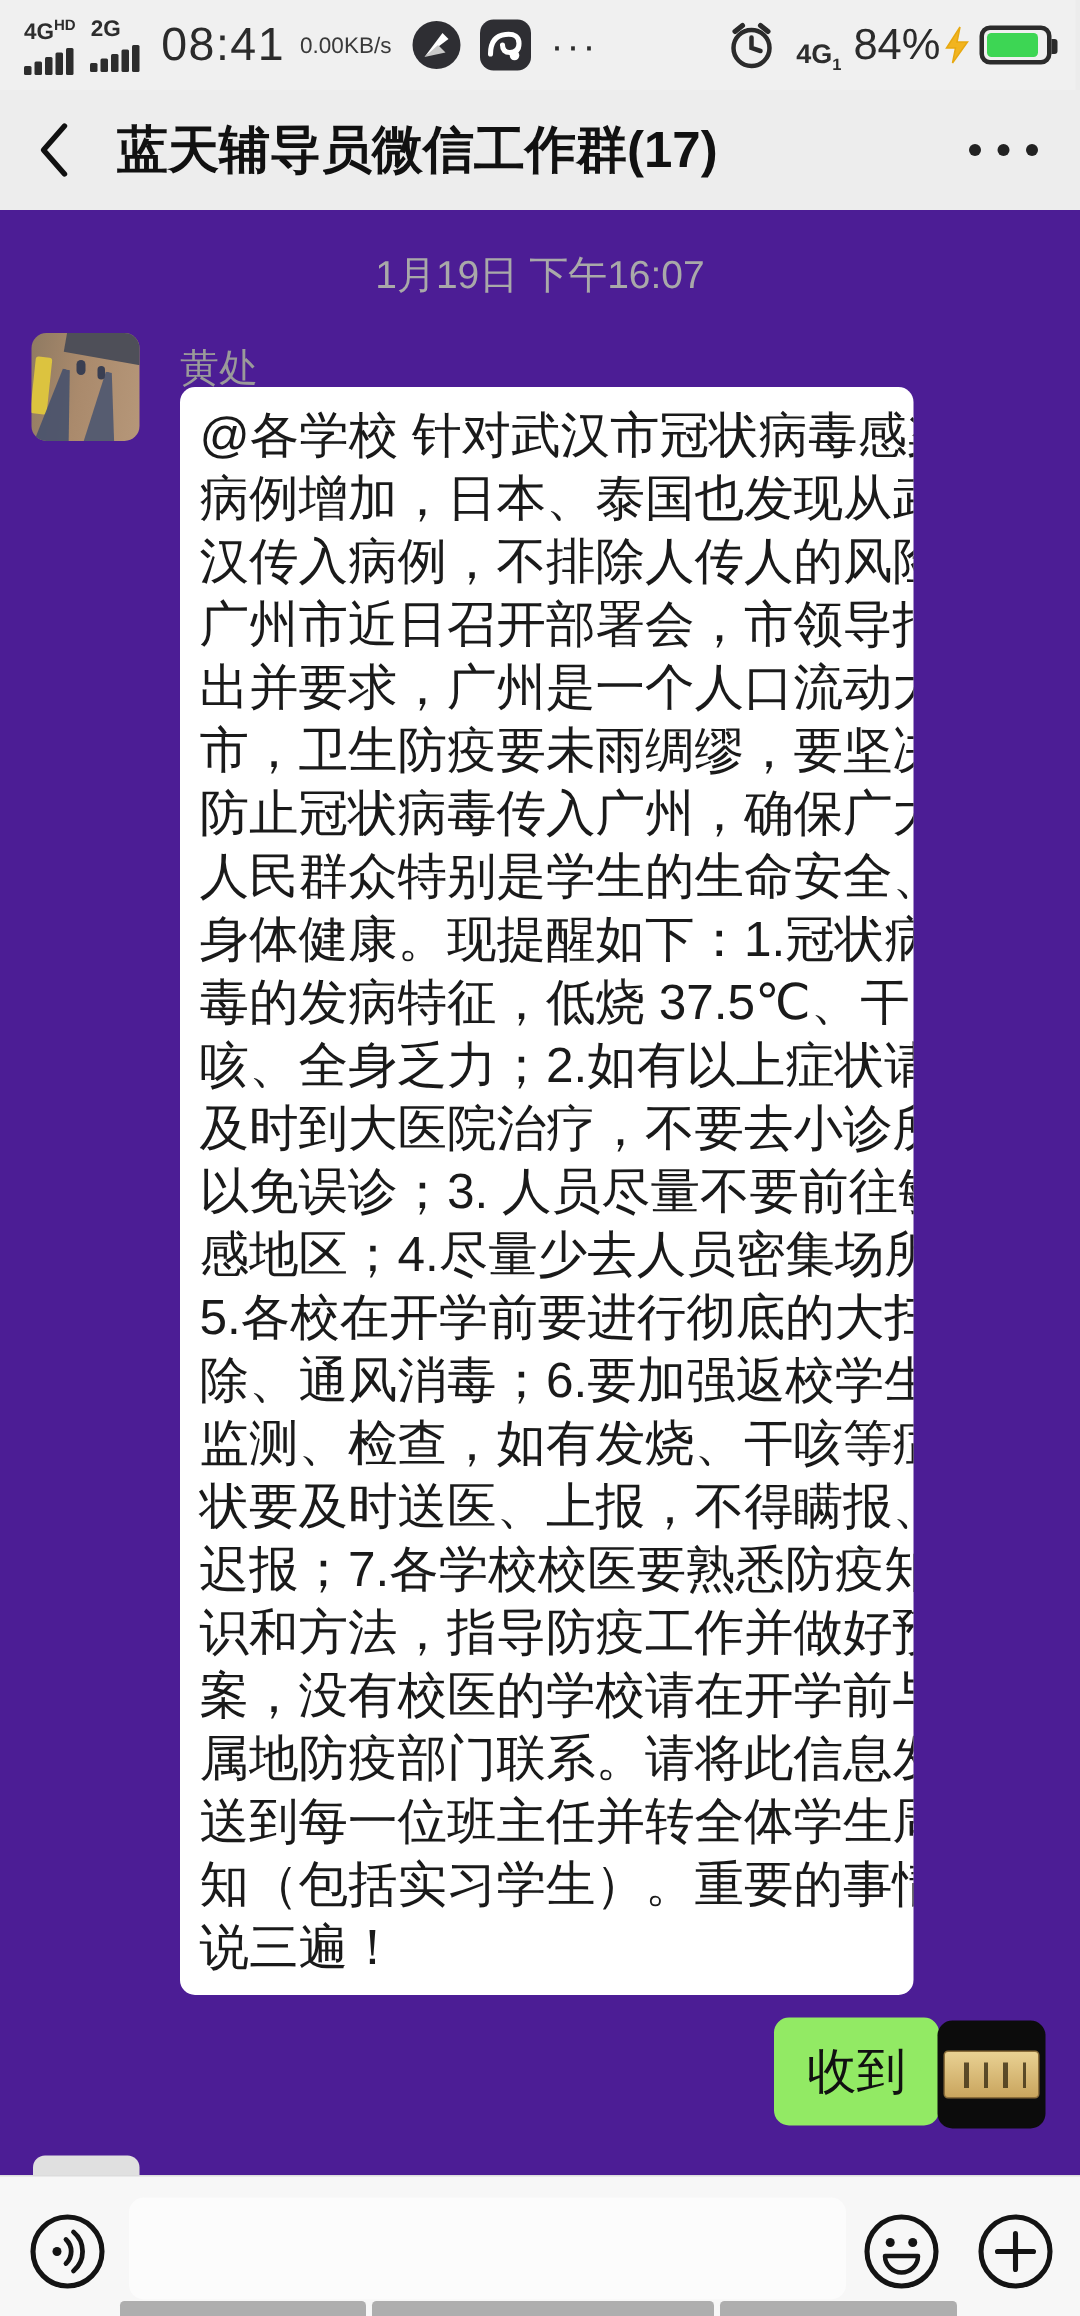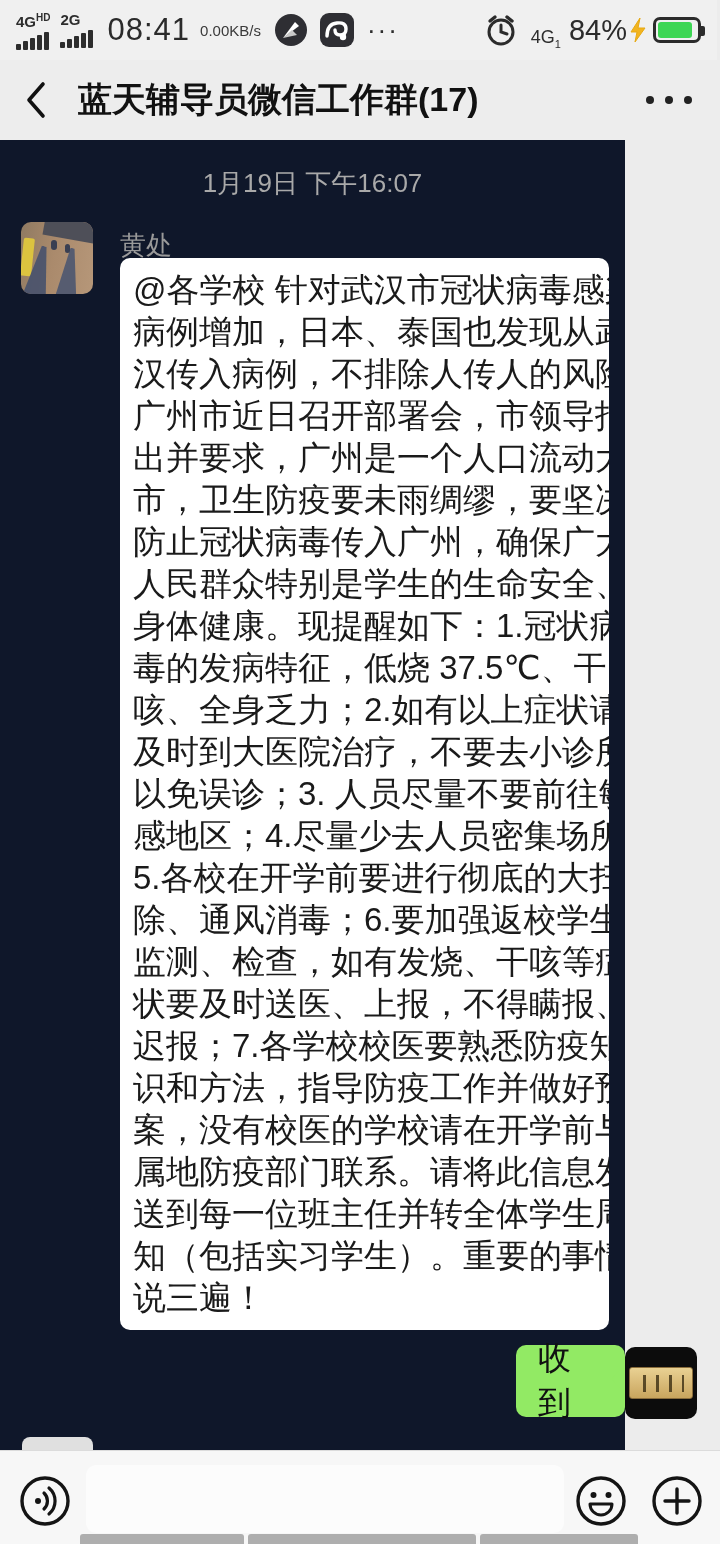--- a/index.html
+++ b/index.html
@@ -17,36 +17,36 @@
   .sig-label{font-size:15px;font-weight:bold;color:#2d2d2d;line-height:14px;letter-spacing:0;}
   .sig-label sup{font-size:10px;vertical-align:super;}
   .sig-bars{display:flex;align-items:flex-end;gap:2px;height:20px;margin-top:1px;}
   .sig-bars i{display:block;width:5px;background:#2d2d2d;border-radius:1px;}
   .clock-time{font-size:31px;color:#2b2b2b;margin:0 10px 0 4px;letter-spacing:1px;}
   .speed{display:flex;flex-direction:row;justify-content:center;margin-right:12px;}
   .speed span{font-size:15px;line-height:15px;color:#3a3a3a;}
   .round-icon{width:36px;height:36px;margin-right:10px;flex:0 0 auto;}
   .status-dots{font-size:26px;color:#2d2d2d;letter-spacing:2px;margin-left:2px;line-height:20px;}
   .sb-spacer{flex:1;}
-  .right-4g{font-size:18px;font-weight:normal;color:#2d2d2d;margin:16px 8px 0 6px;}
+  .right-4g{font-size:18px;font-weight:bold;color:#2d2d2d;margin:16px 8px 0 6px;}
   .right-4g sub{font-size:11px;}
   .battery-pct{font-size:29px;color:#2b2b2b;margin-right:0;}
   .battery{position:relative;width:48px;height:26px;border:3px solid #2b2b2b;border-radius:7px;margin-left:4px;}
   .battery .fill{position:absolute;left:2px;top:2px;bottom:2px;width:82%;background:#3dd654;border-radius:3px;}
   .battery .nub{position:absolute;right:-7px;top:6px;width:4px;height:10px;background:#2b2b2b;border-radius:0 2px 2px 0;}
   
   .nav-bar{position:absolute;left:0;top:60px;width:720px;height:80px;background:#ededed;
     display:flex;align-items:center;padding:0 24px;}
   .back-btn{width:40px;height:48px;display:flex;align-items:center;}
   .nav-title{font-size:34px;font-weight:600;color:#111;margin-left:14px;flex:1;
     white-space:nowrap;overflow:hidden;}
   .nav-more{display:flex;gap:11px;align-items:center;padding:10px 4px;}
   .nav-more i{width:8px;height:8px;border-radius:50%;background:#222;display:block;}
   
-  .chat{position:absolute;left:0;top:140px;width:625px;height:1310px;background:#0f172a;}
+  .chat{position:absolute;left:0;top:140px;width:720px;height:1310px;background:#4c1d95;}
   .date-header{position:absolute;left:0;top:26px;width:100%;text-align:center;
     font-size:26px;color:#a9a9a9;}
   .avatar1{position:absolute;left:21px;top:82px;width:72px;height:72px;border-radius:10px;
     overflow:hidden;background:linear-gradient(100deg,#8f7a62 0%,#aa8a6c 45%,#b69779 100%);}
   .avatar1 .sky{position:absolute;right:-12px;top:-16px;width:60px;height:34px;background:#4e4f58;transform:rotate(10deg);}
   .avatar1 .yellow{position:absolute;left:1px;top:16px;width:11px;height:38px;background:#dcc33f;transform:rotate(6deg);border-radius:2px;}
   .avatar1 .shadow-a{position:absolute;left:6px;top:24px;width:26px;height:58px;background:#49536d;
     clip-path:polygon(30% 0,48% 0,100% 100%,0 100%);transform:rotate(14deg);opacity:.92;}
   .avatar1 .shadow-b{position:absolute;left:38px;top:26px;width:22px;height:52px;background:#4c5670;
     clip-path:polygon(32% 0,50% 0,100% 100%,0 100%);transform:rotate(10deg);opacity:.9;}

